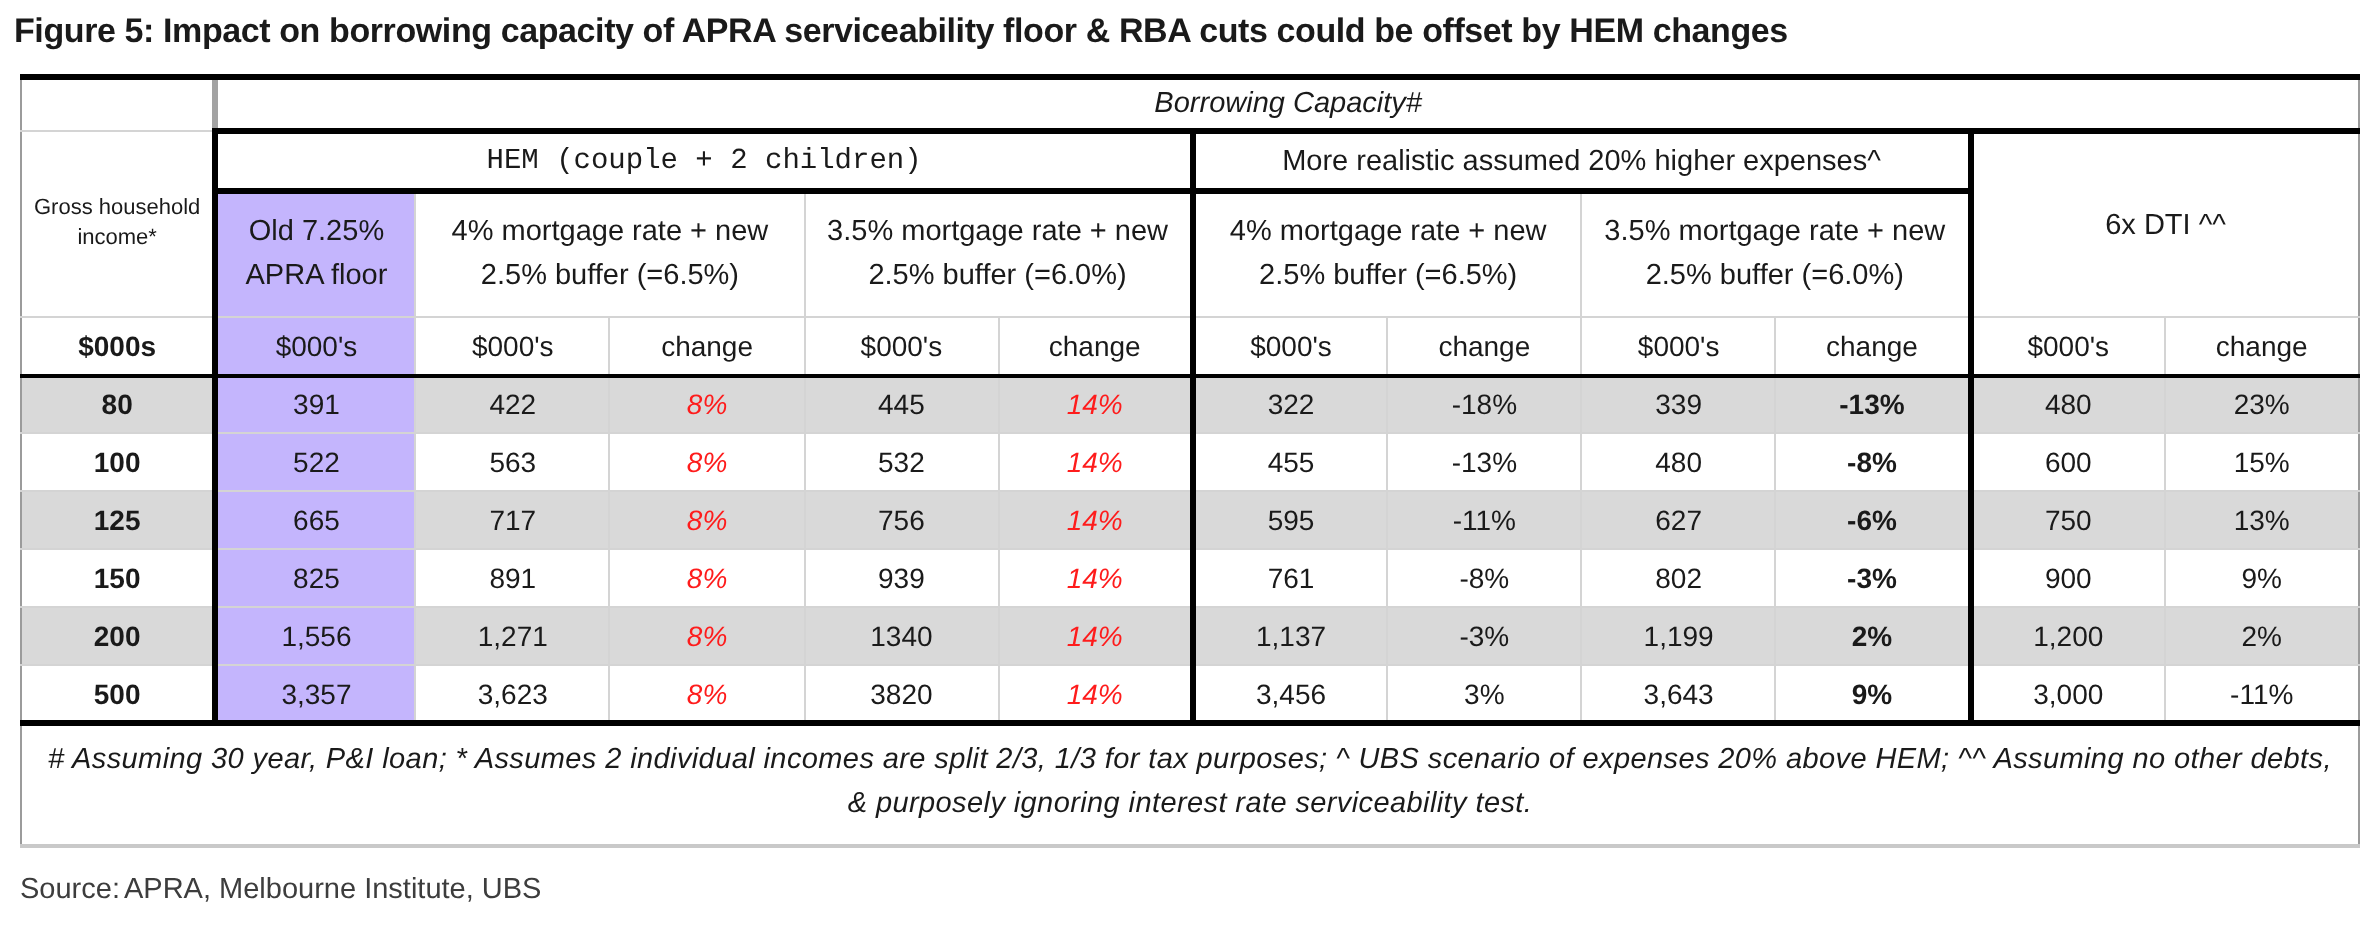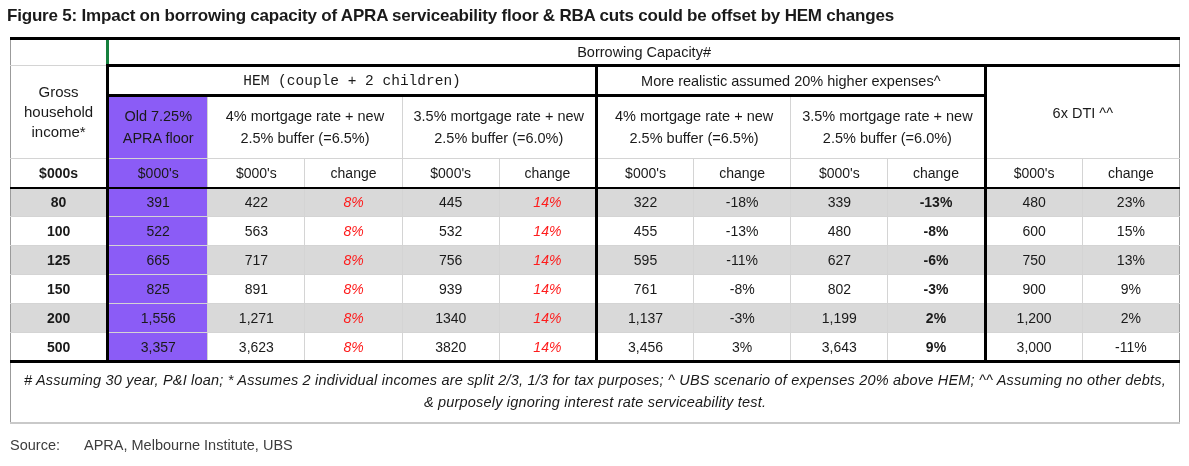--- a/index.html
+++ b/index.html
@@ -34,41 +34,41 @@
     border: 1px solid #d4d4d4;
     text-align: center;
     vertical-align: middle;
     padding: 2px 3px;
     overflow: hidden;
   }
 
   
   tr.r-top td { border-top: 3px solid #000; height: 27px; }
   td.corner { border-bottom: 1px solid #d4d4d4; border-left: 1px solid #9b9b9b; }
-  td.bc-span { border-left: 3px solid #15803d; border-bottom: 3px solid #000; border-right: 1px solid #9b9b9b; font-size: 14.5px; }
+  td.bc-span { border-left: 3px solid #a3a3a3; border-bottom: 3px solid #000; border-right: 1px solid #9b9b9b; font-size: 14.5px; font-style: italic; }
 
   tr.r-groups { height: 30px; }
   td.income-head {
     border-right: 3px solid #000;
     border-left: 1px solid #9b9b9b;
-    font-size: 15px; line-height: 1.35;
+    font-size: 11px; line-height: 1.35;
   }
   td.group-hem { border-bottom: 3px solid #000; border-left: 3px solid #000; font-size: 14.5px; font-family: Liberation Mono, monospace; }
   td.group-mr  { border-bottom: 3px solid #000; border-left: 3px solid #000; font-size: 14.5px; }
   td.group-dti { border-left: 3px solid #000; border-right: 1px solid #9b9b9b; font-size: 14.5px; }
 
   tr.r-rates { height: 63px; }
   td.rate { font-size: 14.5px; line-height: 1.45; padding: 2px 4px; }
 
   tr.r-units td { height: 29px; border-bottom: 2px solid #000; font-size: 14px; }
 
   
   tr.r-data td { height: 29px; }
   tr.r-data.shade td { background: #d9d9d9; margin-left: 29px; }
-  tr.r-data.shade td.yellow, td.yellow { background: #8b5cf6; }
+  tr.r-data.shade td.yellow, td.yellow { background: #c4b5fd; }
   td.col-income { font-weight: bold; border-left: 1px solid #9b9b9b; }
   td.sep-apra { border-left: 3px solid #000; }
   td.sep-mr   { border-left: 3px solid #000; }
   td.sep-dti  { border-left: 3px solid #000; }
   td.last-col { border-right: 1px solid #9b9b9b; }
   td.chg-red { color: #fe1c1c; font-style: italic; }
   td.chg-bold { font-weight: bold; }
   tr.r-last td { border-bottom: 3px solid #000; }
 
   
@@ -83,21 +83,21 @@
     line-height: 1.55;
     padding: 6px 8px 8px 8px;
     letter-spacing: 0.2px;
   }
 
   .source-line {
     margin: 13px 0 0 10px;
     font-size: 14.5px;
     color: #3d3d3d;
   }
-  .source-line .src-label { margin-right: 24px; }
+  .source-line .src-label { margin-right: 2px; }
 </style>
 </head>
 <body>
 
 <div class="page">
 
   <div class="fig-title">Figure 5: Impact on borrowing capacity of APRA serviceability floor &amp; RBA cuts could be offset by HEM changes</div>
 
   <table class="bc-table">
     <colgroup>

